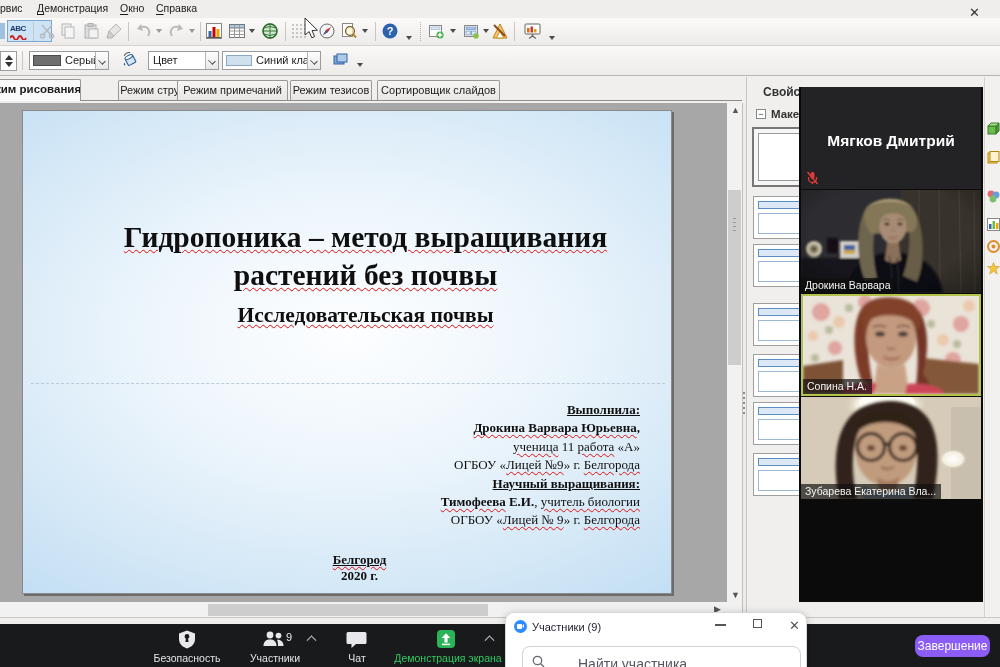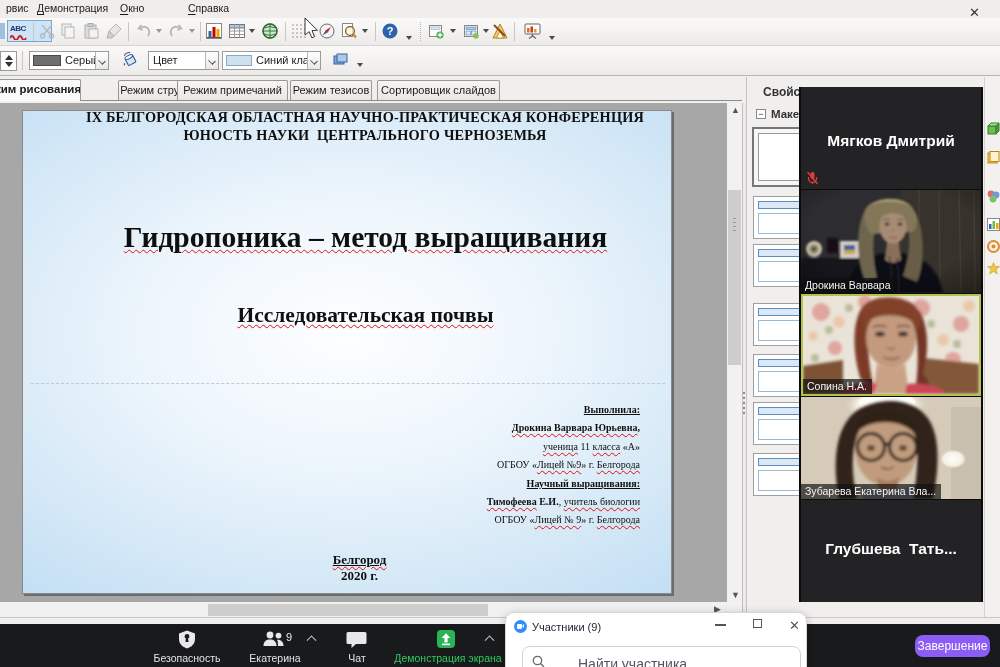--- a/index.html
+++ b/index.html
@@ -46,24 +46,24 @@
   
   #ztb { position:absolute; left:0; top:624px; width:1000px; height:43px; background:#191a1c; z-index:50; }
   .zlabel { position:absolute; top:28px; font-size:10.5px; color:#e4e4e8; text-align:center; }
   
   #dlg { position:absolute; left:505px; top:612px; width:302px; height:60px; background:#fff; border:1px solid #d8d8d8; border-radius:9px 9px 0 0; box-shadow:0 2px 8px rgba(0,0,0,0.25); z-index:60; }
 </style>
 </head>
 <body>
 
 <div id="menubar">
-  <span class="mi" style="left:6px;">рвис</span>
+  <span class="mi" style="left:0;">рвис</span>
   <span class="mi" style="left:37px;"><span class="hk">Д</span>емонстрация</span>
   <span class="mi" style="left:120px;"><span class="hk">О</span>кно</span>
-  <span class="mi" style="left:156px;margin-left:32px;"><span class="hk">С</span>правка</span>
+  <span class="mi" style="left:156px;"><span class="hk">С</span>правка</span>
   <span style="position:absolute; left:969px; top:5px; font-size:13px; color:#333;">✕</span>
 </div>
 
 <div id="tb1">
 
   <div style="position:absolute; left:0; top:5px; width:5px; height:16px; background:#9fc0de;"></div>
 
   <div style="position:absolute; left:7px; top:2px; width:45px; height:22px; background:#cde3f7; border:1px solid #7ba7cf;">
     <div style="position:absolute; left:2px; top:3px; font-size:8px; font-weight:bold; color:#1a3a6a; letter-spacing:-0.5px;">ABC</div>
     <svg style="position:absolute; left:2px; top:13px;" width="17" height="6" viewBox="0 0 17 6">
@@ -253,37 +253,34 @@
   <div class="tab active" style="left:-32px; width:113px; text-align:left; padding-left:10px;">Режим рисования</div>
   <div class="tab" style="left:82px; width:93px;margin-left:36px;">Режим структуры</div>
   <div class="tab" style="left:177px; width:111px;">Режим примечаний</div>
   <div class="tab" style="left:290px; width:82px;">Режим тезисов</div>
   <div class="tab" style="left:377px; width:123px;">Сортировщик слайдов</div>
 </div>
 
 <div id="doc">
   <div id="slide">
 
-    <div style="position:absolute; left:32px; top:-3px; width:620px; text-align:center; font-size:14.3px; font-weight:bold; line-height:18px; letter-spacing:0.2px;">
-      IX БЕЛГОРОДСКАЯ ОБЛАСТНАЯ НАУЧНО-ПРАКТИЧЕСКАЯ КОНФЕРЕНЦИЯ<br>ЮНОСТЬ НАУКИ&nbsp; ЦЕНТРАЛЬНОГО ЧЕРНОЗЕМЬЯ
-    </div>
 
     <div style="position:absolute; left:30px; top:107px; width:625px; text-align:center; font-size:29.5px; font-weight:bold; line-height:38px;">
-      <span class="wavy">Гидропоника – метод выращивания</span><br>
+      <span class="wavy">Гидропоника – метод выращивания</span><br><span class="wavy">растений без почвы</span>
     </div>
     <div style="position:absolute; left:30px; top:192px; width:625px; text-align:center; font-size:21.5px; font-weight:bold;">
       <span class="wavy">Исследовательская почвы</span>
     </div>
 
     <div style="position:absolute; left:8px; top:272px; width:634px; border-top:1px dashed #b9cbdb;"></div>
 
-    <div style="position:absolute; right:31px; top:290px; text-align:right; font-size:10px; line-height:18.4px;">
+    <div style="position:absolute; right:31px; top:290px; text-align:right; font-size:13px; line-height:18.4px;">
       <b style="text-decoration:underline;">Выполнила:</b><br>
       <b><span class="wavy">Дрокина Варвара Юрьевна</span>,</b><br>
-      <span class="wavy">ученица</span> 11 <span class="wavy">класса</span> «А»<br>
+      <span class="wavy">ученица</span> 11 <span class="wavy">работа</span> «А»<br>
       ОГБОУ «<span class="wavy">Лицей №9</span>» г. <span class="wavy">Белгорода</span><br>
       <b style="text-decoration:underline;">Научный выращивания:</b><br>
       <b><span class="wavy">Тимофеева</span> Е.И.</b>, <span class="wavy">учитель биологии</span><br>
       ОГБОУ «<span class="wavy">Лицей № 9</span>» г. <span class="wavy">Белгорода</span>
     </div>
     <div style="position:absolute; left:24px; top:441px; width:625px; text-align:center; font-size:13px; font-weight:bold; line-height:16px;">
       <span style="text-decoration:underline;"><span class="wavy">Белгород</span></span><br>2020 г.
     </div>
   </div>
 
@@ -517,43 +514,40 @@
       <path d="M70 31 Q77 28 83 31 M94 31 Q100 28 107 31" stroke="#5a3a28" stroke-width="1.6" fill="none"></path>
       <path d="M84 52 Q88 54 92 52" stroke="#8a5a48" stroke-width="1.4" fill="none"></path>
       <path d="M80 62 Q88 67 97 62 L97 60 Q88 64 80 60 Z" fill="#a06a58"></path>
       <path d="M74 68 Q88 76 102 68 L106 98 L70 98 Z" fill="#c9a286"></path>
       <path d="M40 92 Q60 84 74 88 L70 98 L40 98 Z" fill="#cc4456"></path>
       <path d="M104 88 Q124 86 140 94 L140 98 L102 98 Z" fill="#cc4456"></path>
       </g>
     </svg>
     <div class="vlabel">Сопина Н.А.</div>
   </div>
-  <div class="vtile" style="top:413px; height:102px;">
-    <div class="vname" style="top:40px;">Глубшева&nbsp; Тать...</div>
-  </div>
 </div>
 
 <div id="ztb">
   <svg style="position:absolute; left:178px; top:6px;" width="18" height="19" viewBox="0 0 18 19">
       <path d="M9 0.5 L17 3.5 V9 C17 14 13.5 17 9 18.5 C4.5 17 1 14 1 9 V3.5 Z" fill="#e8e8ec"></path>
       <path d="M9 4 a2.4 2.4 0 0 1 2.4 2.4 c0 1 -0.6 1.8 -1.4 2.2 L10.6 12 H7.4 L7.9 8.6 C7.1 8.2 6.6 7.4 6.6 6.4 A2.4 2.4 0 0 1 9 4 Z" fill="#191a1c"></path>
     </svg>
   <div class="zlabel" style="left:147px; width:80px;">Безопасность</div>
 
   <svg style="position:absolute; left:262px; top:7px;" width="26" height="17" viewBox="0 0 26 17">
       <circle cx="8" cy="4" r="3.4" fill="#e8e8ec"></circle>
       <path d="M1.5 15 C1.5 10.5 4.3 8.6 8 8.6 C11.7 8.6 14.5 10.5 14.5 15 Z" fill="#e8e8ec"></path>
       <circle cx="16.5" cy="4.6" r="2.9" fill="#e8e8ec"></circle>
       <path d="M15 8.8 C18.5 8.2 21.5 10.6 21.5 14.9 L16 15 C16 12 15.8 10.3 15 8.8 Z" fill="#e8e8ec"></path>
     </svg>
   <div style="position:absolute; left:286px; top:7px; color:#e8e8ec; font-size:11px;">9</div>
   <div style="position:absolute; left:308px; top:10px; width:9px; height:9px;">
       <div style="width:7px;height:7px;border-left:1.7px solid #c9cbd0;border-top:1.7px solid #c9cbd0;transform:rotate(45deg) translate(2px,2px);"></div>
     </div>
-  <div class="zlabel" style="left:235px; width:80px;">Екатерина</div>
+  <div class="zlabel" style="left:235px; width:80px;">Участники</div>
 
   <svg style="position:absolute; left:346px; top:7px;" width="21" height="18" viewBox="0 0 21 18">
       <path d="M2 1 h17 a1.5 1.5 0 0 1 1.5 1.5 v9 a1.5 1.5 0 0 1 -1.5 1.5 h-9 l-4.5 4 v-4 H2 A1.5 1.5 0 0 1 0.5 11.5 v-9 A1.5 1.5 0 0 1 2 1 Z" fill="#e8e8ec"></path>
     </svg>
   <div class="zlabel" style="left:327px; width:60px;">Чат</div>
 
   <svg style="position:absolute; left:437px; top:6px;" width="18" height="18" viewBox="0 0 18 18">
       <rect width="18" height="18" rx="4" fill="#2bb357"></rect>
       <path d="M9 3.2 L13.4 8 L10.6 8 L10.6 12.6 L7.4 12.6 L7.4 8 L4.6 8 Z" fill="#fff"></path>
       <rect x="5" y="13.6" width="8" height="1.6" fill="#fff"></rect>

